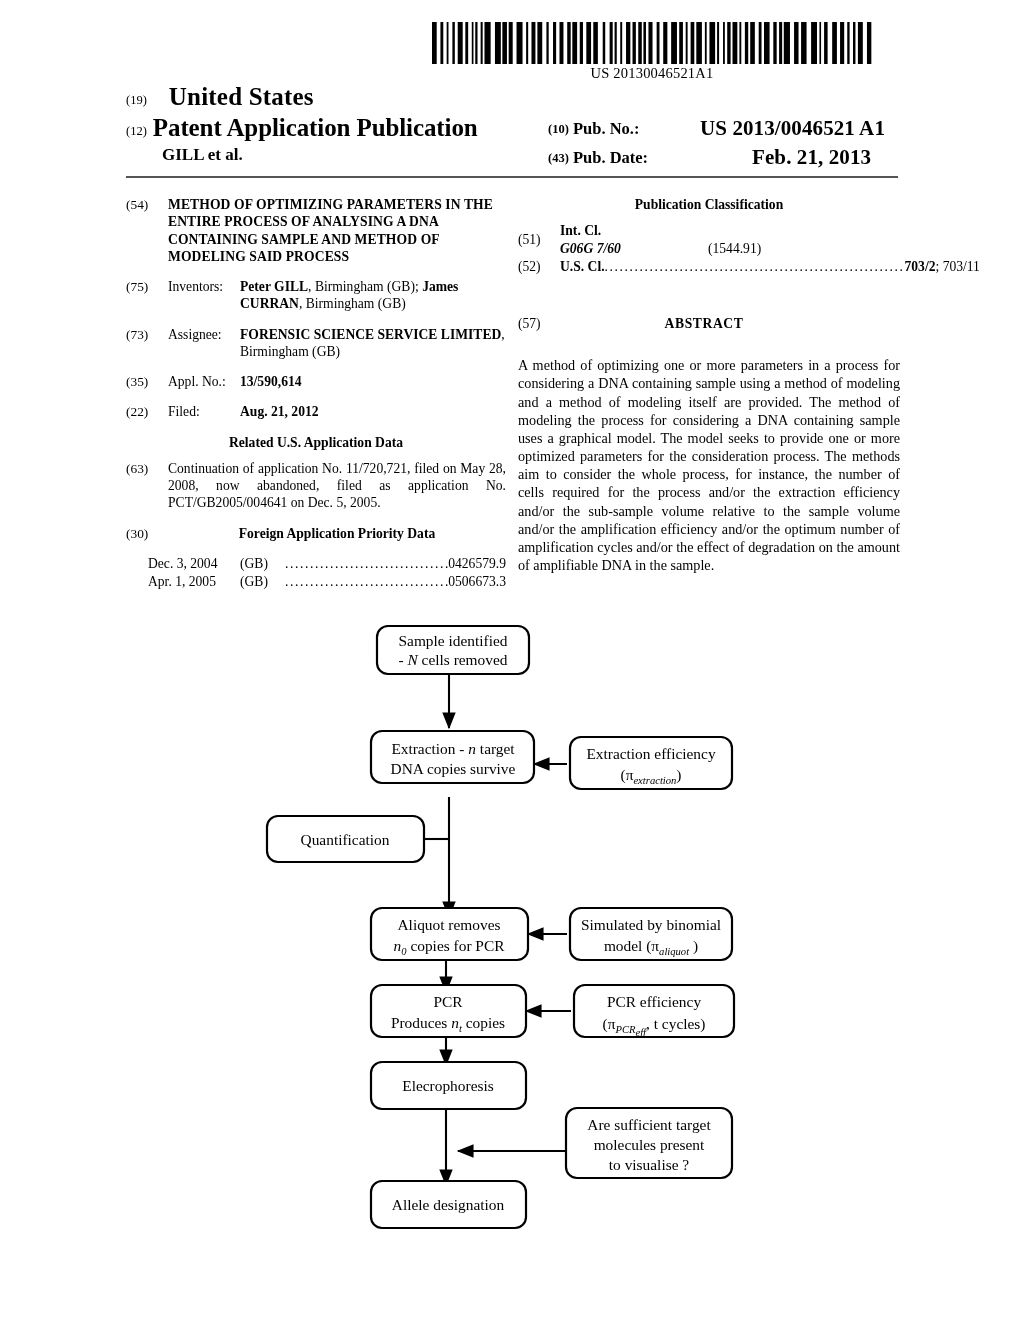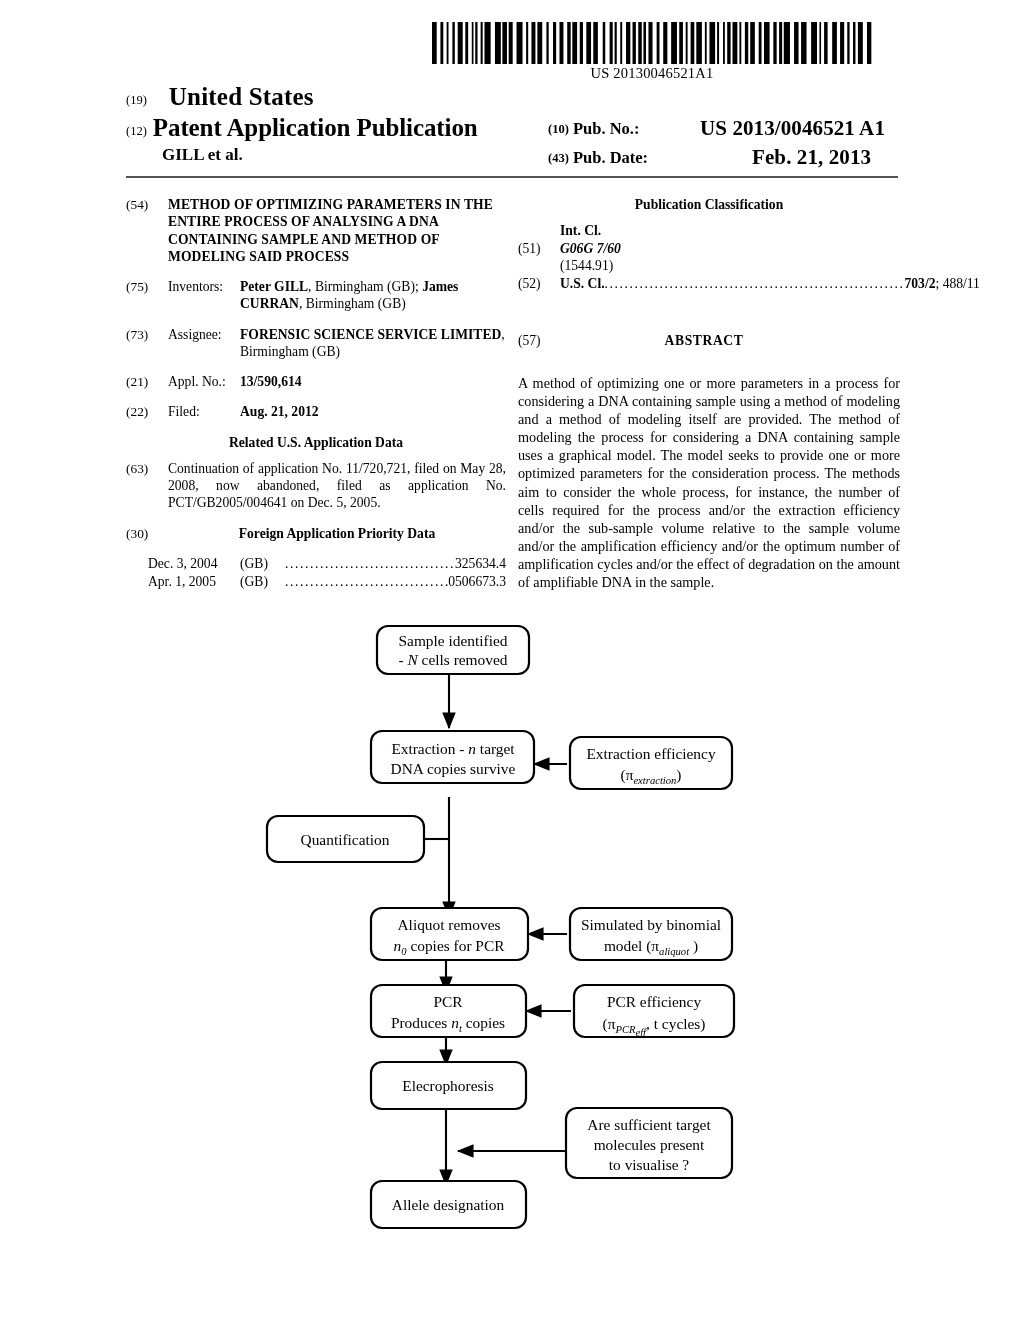--- a/index.html
+++ b/index.html
@@ -196,21 +196,21 @@
     letter-spacing: 1.6px;
     white-space: nowrap;
     padding: 0 3px;
   }
   .pri-num { flex: none; text-align: right; }
 
   
   .cls-row { display: flex; margin-bottom: 1px; align-items: center; }
   .cls-num { width: 42px; flex: none; }
   .cls-body { flex: 1; }
-  .intcl-line { display: flex; flex-direction: column; }
+  .intcl-line { display: flex; }
   .intcl-code { width: 148px; flex: none; font-weight: bold; font-style: italic; }
   .uscl-dots {
     display: inline-block;
     letter-spacing: 1.6px;
     overflow: hidden;
     white-space: nowrap;
     vertical-align: bottom;
   }
 
   #abstract-head {
@@ -371,21 +371,21 @@
       <span class="field-body"><span class="b">Peter GILL</span><span>, Birmingham (GB); </span><span class="b">James CURRAN</span><span>, Birmingham (GB)</span></span>
     </div>
 
     <div class="field">
       <span class="field-num">(73)</span>
       <span class="field-key">Assignee:</span>
       <span class="field-body"><span class="b">FORENSIC SCIENCE SERVICE LIMITED</span><span>, Birmingham (GB)</span></span>
     </div>
 
     <div class="field">
-      <span class="field-num">(21)</span>
+      <span class="field-num">(35)</span>
       <span class="field-key">Appl. No.:</span>
       <span class="field-body b">13/590,614</span>
     </div>
 
     <div class="field">
       <span class="field-num">(22)</span>
       <span class="field-key">Filed:</span>
       <span class="field-body b">Aug. 21, 2012</span>
     </div>
 
@@ -399,21 +399,21 @@
     <div class="field">
       <span class="field-num">(30)</span>
       <span class="field-body centered-head" style="margin:0;">Foreign Application Priority Data</span>
     </div>
 
     <div id="priority-table">
         <div class="pri-row">
           <span class="pri-date">Dec. 3, 2004</span>
           <span class="pri-cc">(GB)</span>
           <span class="pri-dots">............................................................</span>
-          <span class="pri-num">325634.4</span>
+          <span class="pri-num">0426579.9</span>
         </div>
         <div class="pri-row">
           <span class="pri-date">Apr. 1, 2005</span>
           <span class="pri-cc">(GB)</span>
           <span class="pri-dots">............................................................</span>
           <span class="pri-num">0506673.3</span>
         </div>
       </div>
   </div>
 
@@ -431,21 +431,21 @@
         </div>
       </span>
     </div>
 
     <div class="cls-row" style="margin-top:1px;">
       <span class="cls-num">(52)</span>
       <span class="cls-body" style="display:flex; white-space:nowrap;">
         <span class="b">U.S. Cl.</span>
         <span class="uscl-dots" style="flex:1;">............................................................</span>
         <span class="b">703/2</span>
-        <span>; 488/11</span>
+        <span>; 703/11</span>
       </span>
     </div>
 
     <div id="abstract-head">
       <span class="ab-num">(57)</span>
       <span class="ab-title">ABSTRACT</span>
     </div>
 
     <div id="abstract-text">A method of optimizing one or more parameters in a process for considering a DNA containing sample using a method of modeling and a method of modeling itself are provided. The method of modeling the process for considering a DNA containing sample uses a graphical model. The model seeks to provide one or more optimized parameters for the consideration process. The methods aim to consider the whole process, for instance, the number of cells required for the process and/or the extraction efficiency and/or the sub-sample volume relative to the sample volume and/or the amplification efficiency and/or the optimum number of amplification cycles and/or the effect of degradation on the amount of amplifiable DNA in the sample.</div>
   </div>

